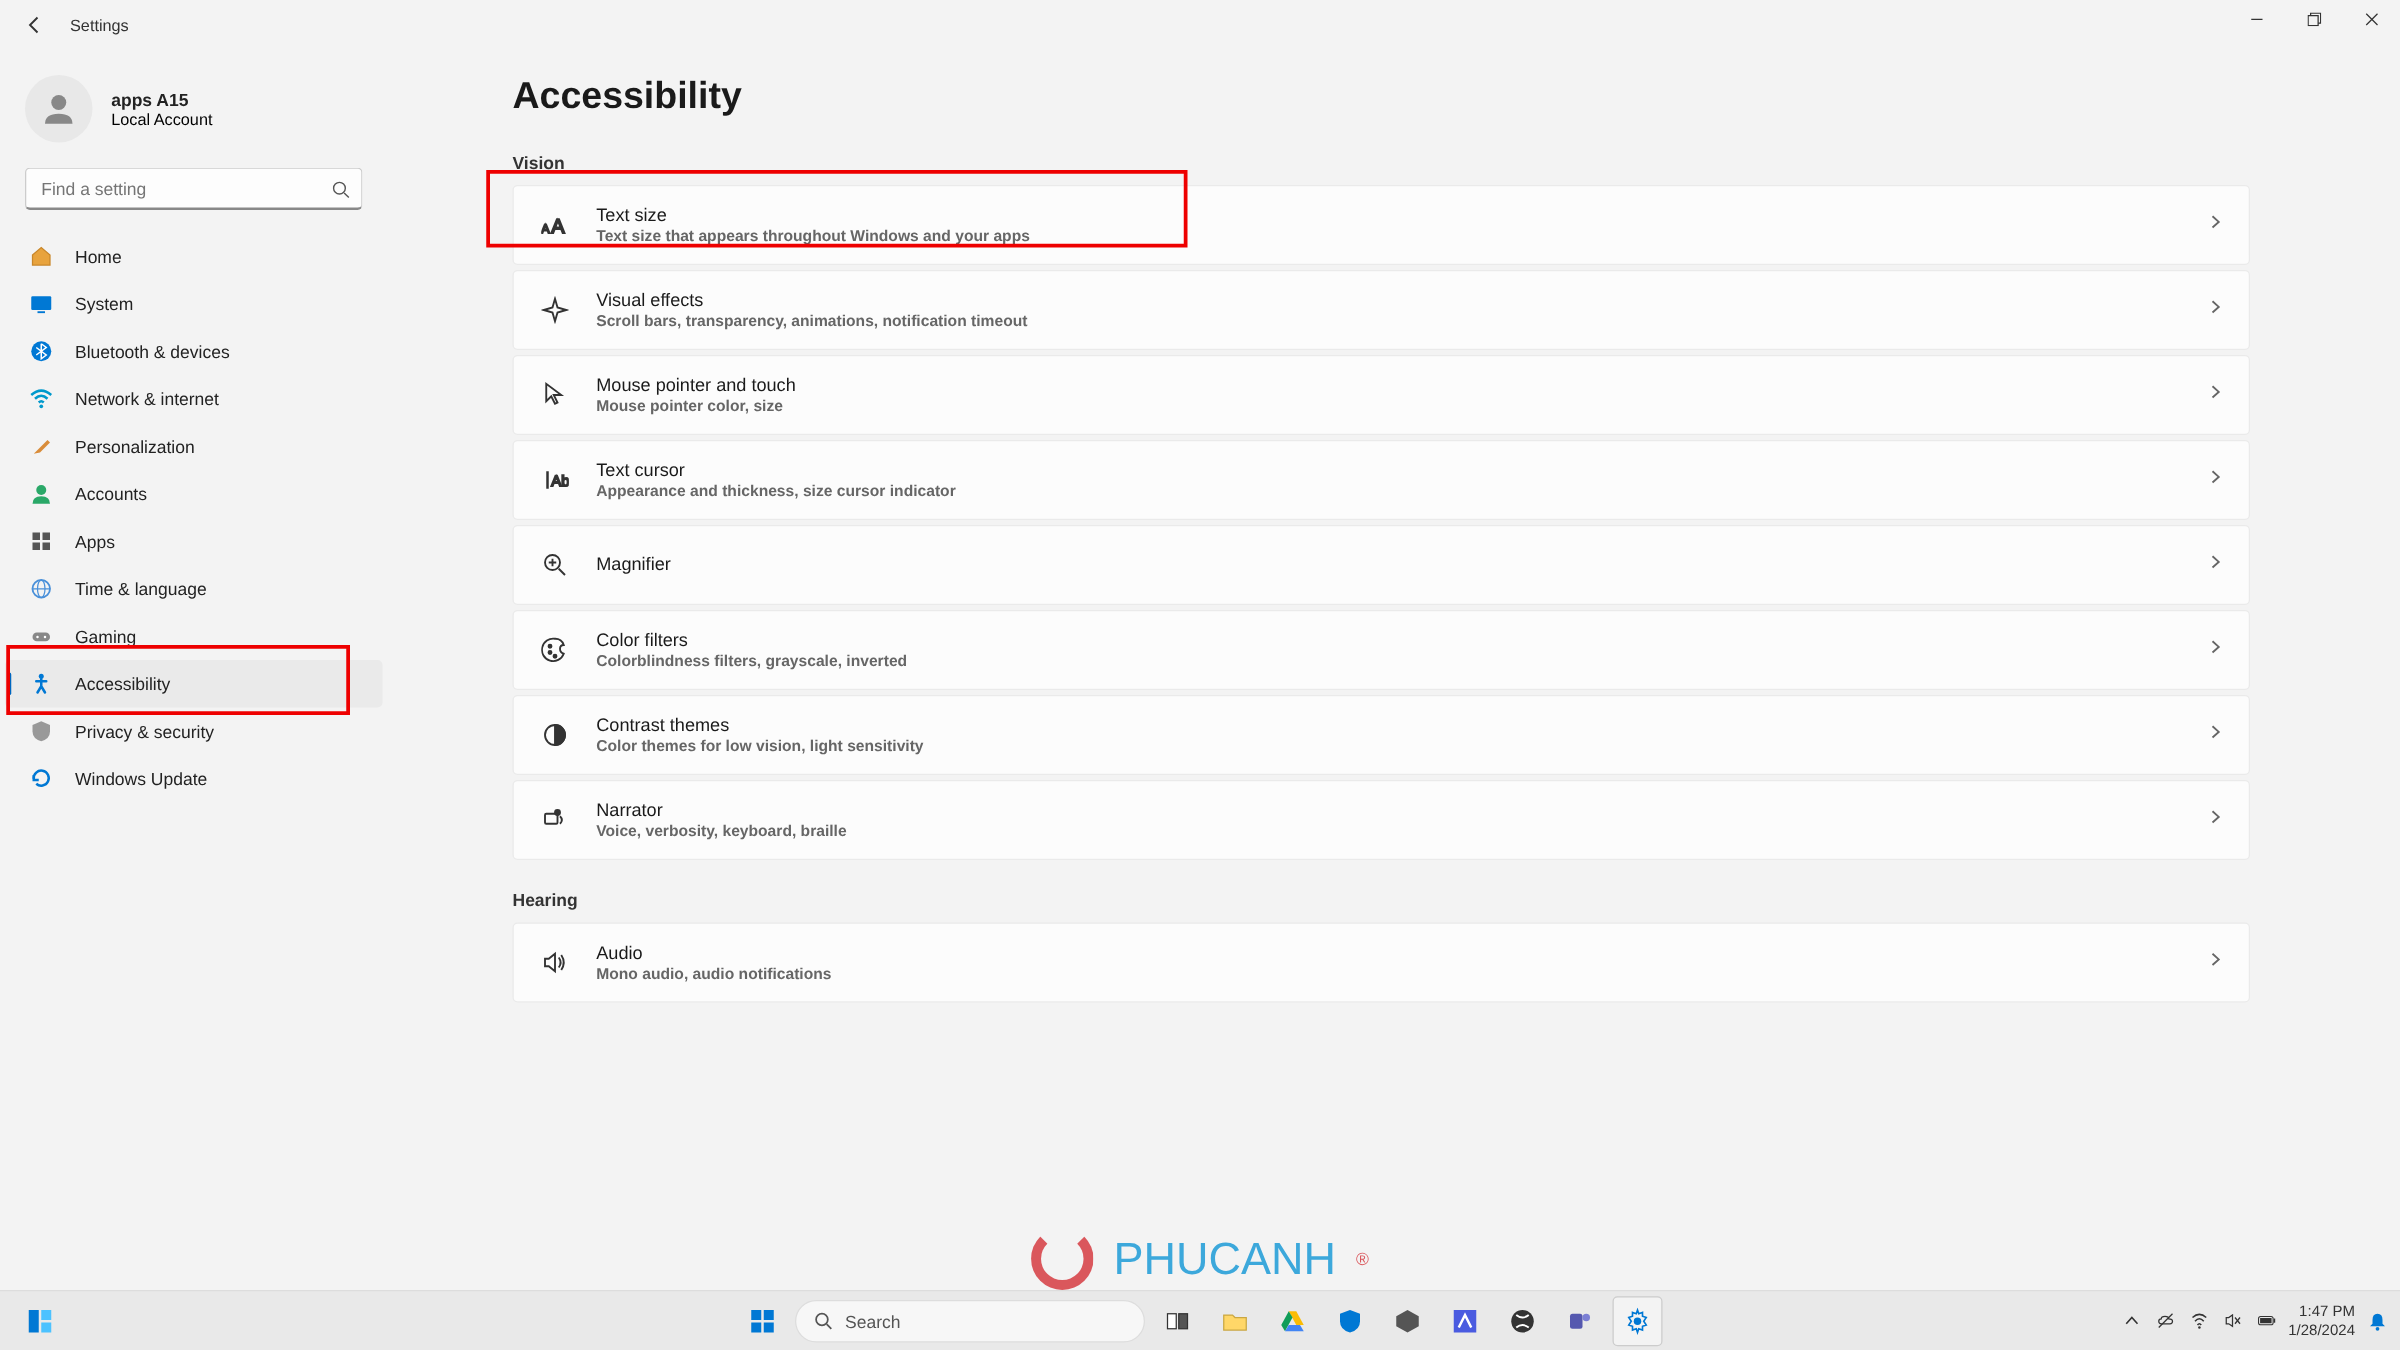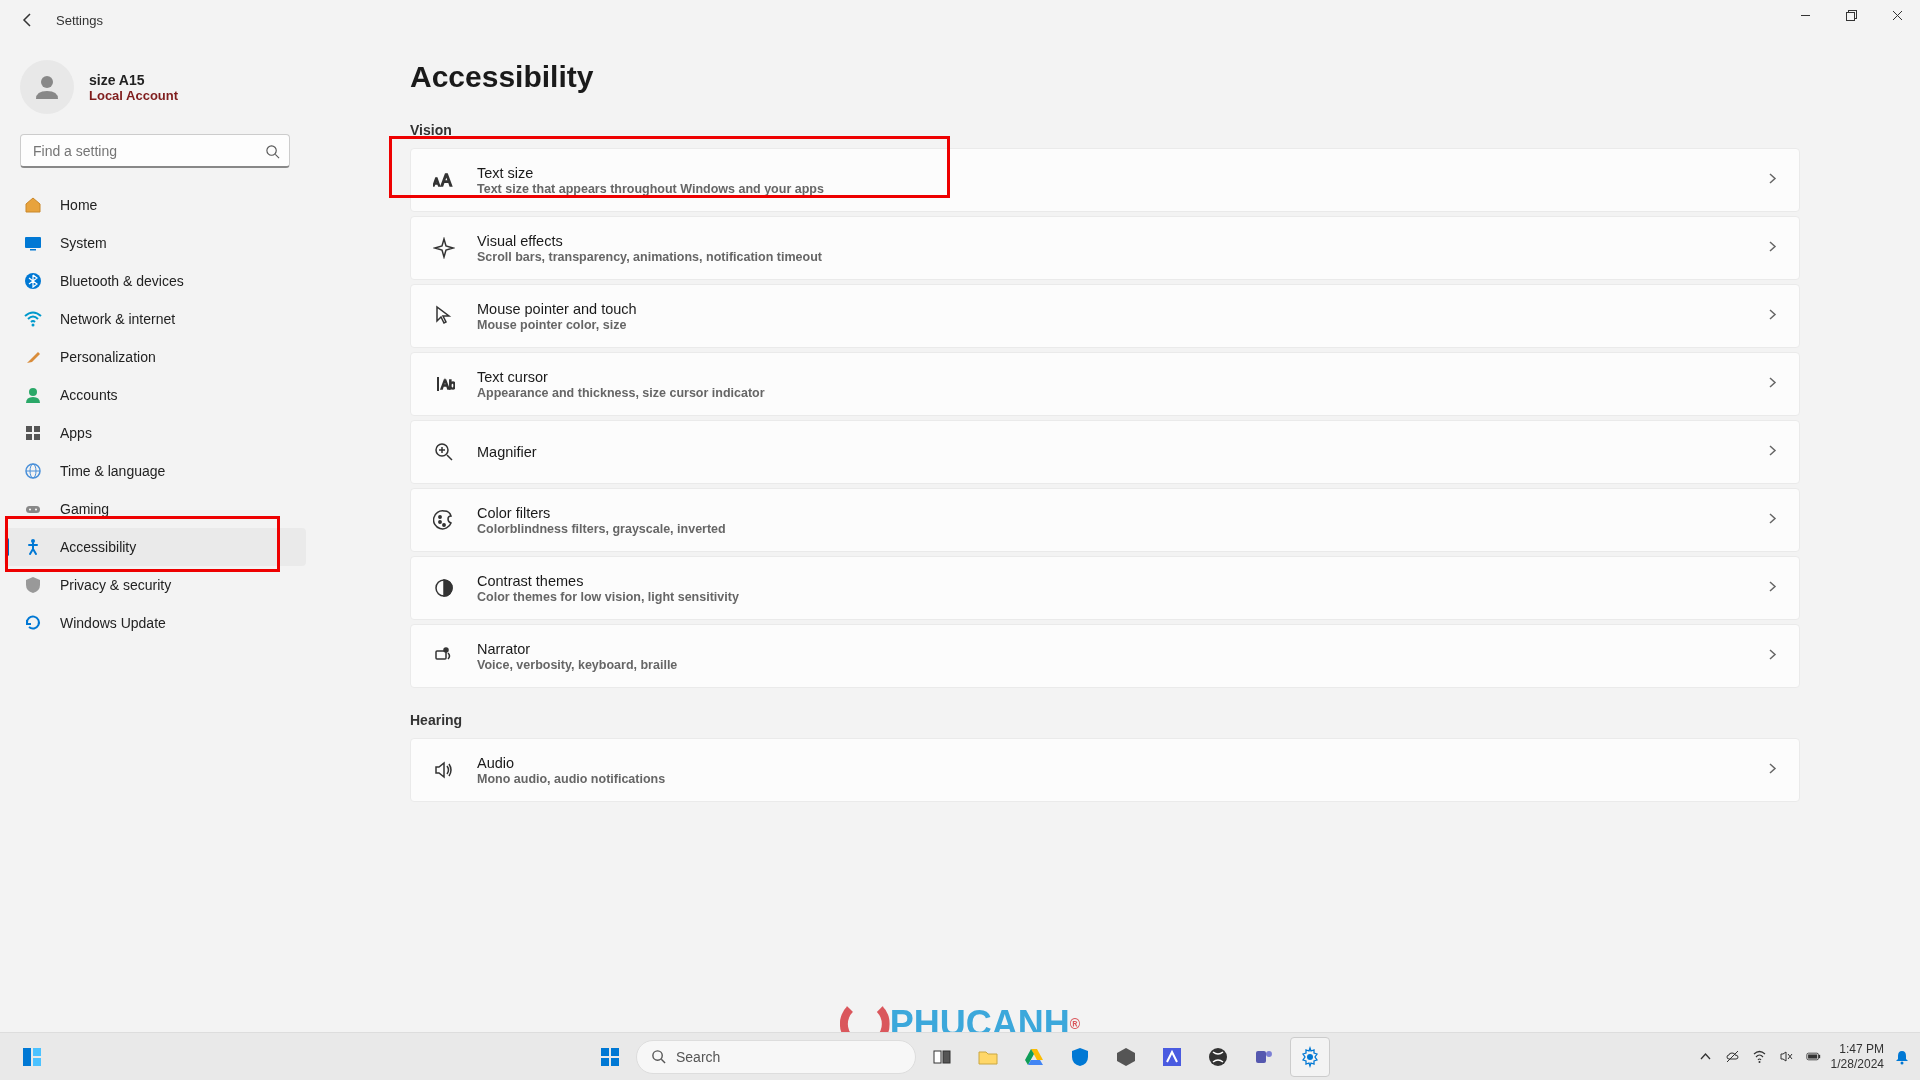--- a/index.html
+++ b/index.html
@@ -10,21 +10,21 @@
 .title { font-size: 13px; color: #333; margin-left: 8px; }
 .win-controls { position: absolute; right: 0; top: 0; display: flex; }
 .win-btn { width: 46px; height: 30px; display: flex; align-items: center; justify-content: center; cursor: pointer; }
 .win-btn svg { width: 11px; height: 11px; }
 .content { display: flex; height: calc(100% - 88px); }
 .sidebar { width: 310px; padding: 10px 0 0 0; }
 .account { display: flex; align-items: center; padding: 10px 20px 20px 20px; gap: 15px; }
 .avatar { width: 54px; height: 54px; border-radius: 50%; background: #e8e8e8; display: flex; align-items: center; justify-content: center; }
 .avatar svg { width: 32px; height: 32px; fill: #888; }
 .account-info .name { font-size: 14px; font-weight: 600; color: #222; }
-.account-info .type { font-size: 13px; color: #7f1d1d; font-weight: bold; }
+.account-info .type { font-size: 13px; color: #000000; }
 .search-wrap { padding: 0 20px 18px 20px; }
 .search-box { position: relative; }
 .search-input { width: 100%; height: 34px; border: 1px solid #ccc; border-bottom: 2px solid #888; border-radius: 4px; background: #fdfdfd; padding: 0 36px 0 12px; font-size: 14px; color: #555; }
 .search-icon-btn { position: absolute; right: 6px; top: 50%; transform: translateY(-50%); width: 24px; height: 24px; display: flex; align-items: center; justify-content: center; }
 .nav { list-style: none; }
 .nav-item { display: flex; align-items: center; height: 38px; padding: 0 12px 0 24px; gap: 18px; cursor: pointer; font-size: 14px; color: #222; position: relative; }
 .nav-item.active { background: #eaeaea; border-radius: 4px; margin: 0 4px; padding-left: 20px; }
 .nav-item.active::before { content: ""; position: absolute; left: 2px; top: 10px; bottom: 10px; width: 3px; background: #0067c0; border-radius: 2px; }
 .nav-icon { width: 18px; height: 18px; display: flex; align-items: center; justify-content: center; }
 .nav-icon svg { width: 18px; height: 18px; }
@@ -46,21 +46,21 @@
 .taskbar { position: absolute; bottom: 0; left: 0; right: 0; height: 48px; background: #e9e9e9; border-top: 1px solid #ddd; display: flex; align-items: center; }
 .tb-left { position: absolute; left: 12px; display: flex; align-items: center; }
 .tb-center { margin: 0 auto; display: flex; align-items: center; gap: 6px; }
 .tb-search { display: flex; align-items: center; background: #f7f7f7; border: 1px solid #ddd; border-radius: 20px; height: 34px; width: 280px; padding: 0 14px; gap: 10px; color: #555; font-size: 14px; }
 .tb-icon { width: 40px; height: 40px; display: flex; align-items: center; justify-content: center; border-radius: 4px; }
 .tb-icon.active { background: #f3f3f3; border: 1px solid #ccc; }
 .tb-right { position: absolute; right: 10px; display: flex; align-items: center; gap: 10px; font-size: 12px; color: #333; }
 .tb-time { text-align: right; line-height: 1.2; }
 .tb-tray { display: flex; align-items: center; gap: 12px; }
 .tb-tray svg { width: 15px; height: 15px; }
-.watermark { position: absolute; left: 50%; bottom: 31px; transform: translateX(-50%); font-size: 36px; font-weight: 700; color: #008fd4; opacity: 0.75; pointer-events: none; display:flex; align-items:center; gap:0;}
+.watermark { position: absolute; left: 50%; bottom: 48px; transform: translateX(-50%); font-size: 36px; font-weight: 400; color: #008fd4; opacity: 0.75; pointer-events: none; display:flex; align-items:center; gap:16px;}
 .watermark .swirl { width: 50px; height: 50px; border: 8px solid #d2232a; border-top-color: transparent; border-radius: 50%; display:inline-block;}
 .watermark sup { font-size: 14px; color: #d2232a; }
 .watermark-sub { position: absolute; left: 50%; bottom: 18px; transform: translateX(-50%); font-size: 11px; color: #666; opacity:0.7;}
 </style>
 </head>
 <body>
 
 <div class="titlebar">
   <div class="back-btn">
     <svg viewBox="0 0 16 16">
@@ -92,21 +92,21 @@
 <div class="content">
   <div class="sidebar">
     <div class="account">
       <div class="avatar">
         <svg viewBox="0 0 32 32">
             <circle cx="16" cy="11" r="6"></circle>
             <path d="M5 28 Q5 20 16 20 Q27 20 27 28 Z"></path>
           </svg>
       </div>
       <div class="account-info">
-        <div class="name">size A15</div>
+        <div class="name">apps A15</div>
         <div class="type">Local Account</div>
       </div>
     </div>
     <div class="search-wrap">
       <div class="search-box">
         <input class="search-input" placeholder="Find a setting" style="">
         <div class="search-icon-btn">
           <svg viewBox="0 0 16 16" width="15" height="15">
               <circle cx="7" cy="7" r="5" stroke="#555" stroke-width="1.2" fill="none"></circle>
               <line x1="11" y1="11" x2="15" y2="15" stroke="#555" stroke-width="1.2"></line>

